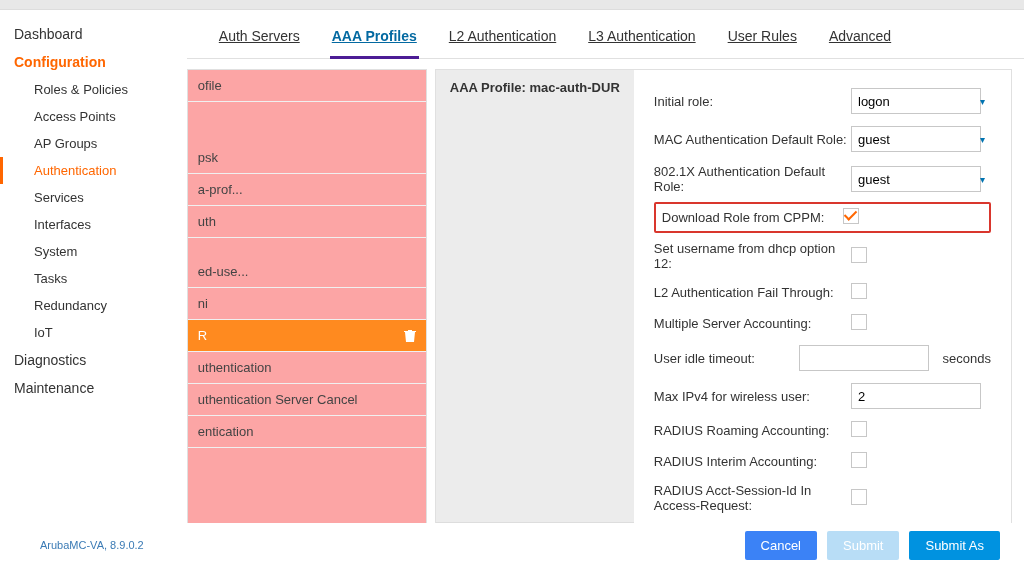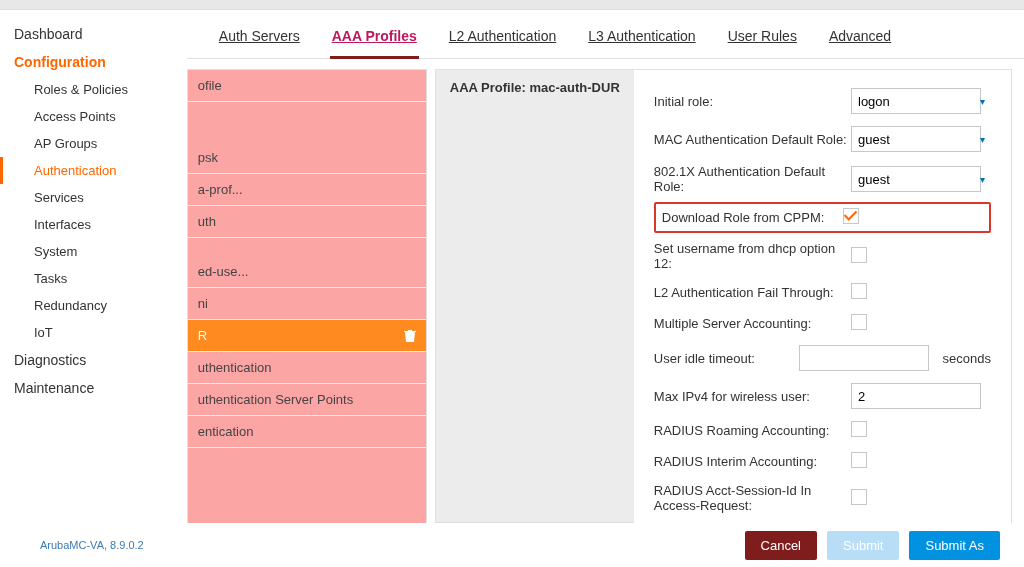--- a/index.html
+++ b/index.html
@@ -7,21 +7,21 @@
 .topbar { height: 10px; background: #e8e8e8; border-bottom: 1px solid #ddd; }
 .main-layout { display: flex; height: 520px; }
 .sidebar { width: 188px; padding-top: 10px; background: #fff; }
 .sidebar-top { padding: 6px 14px; font-size: 14px; cursor: pointer; }
 .sidebar-top.active { color: #ff6600; font-weight: 600; }
 .sidebar-sub { padding: 6px 14px 6px 34px; font-size: 13px; cursor: pointer; color: #333; }
 .sidebar-sub.active { color: #ff6600; border-left: 3px solid #ff6600; padding-left: 31px; }
 .content { flex: 1; display: flex; flex-direction: column; }
 .tabs { display: flex; gap: 28px; padding: 10px 30px 0 30px; border-bottom: 1px solid #e0e0e0; margin-bottom: 4px; }
 .tab { padding: 8px 2px 12px 2px; font-size: 14px; cursor: pointer; color: #333; text-decoration: underline; }
-.tab.active { color: #be185d; font-weight: 600; border-bottom: 3px solid #7f1d1d; margin-bottom: -1px; }
+.tab.active { color: #0369a1; font-weight: 600; border-bottom: 3px solid #4c1d95; margin-bottom: -1px; }
 .body-row { display: flex; flex: 1; overflow: hidden; padding: 0 4px 0 0; }
 .tree-panel { width: 240px; border: 1px solid #e0e0e0; margin: 6px 8px 6px 0; overflow-y: auto; background: #fca5a5; }
 .tree-item { padding: 8px 10px; font-size: 13px; color: #444; cursor: pointer; border-bottom: 1px solid #f0f0f0; white-space: nowrap; overflow: hidden; text-overflow: ellipsis; }
 .tree-item.selected { background: #ff8a1f; color: #fff; display: flex; justify-content: space-between; align-items: center; }
 .trash-icon { width: 12px; height: 14px; display: inline-block; }
 .form-panel { flex: 1; border: 1px solid #e0e0e0; margin: 6px 8px 6px 0; display: flex; flex-direction: row; overflow: hidden; }
 .form-header { background: #ececec; padding: 10px 14px; font-size: 13px; font-weight: 600; border-bottom: 1px solid #ddd; }
 .form-body { padding: 12px 20px; overflow-y: auto; flex: 1; }
 .form-row { display: flex; align-items: center; padding: 6px 0; min-height: 30px; }
 .form-row.highlight { border: 2px solid #d9362d; border-radius: 2px; padding: 4px 6px; margin: 2px 0; }
@@ -30,21 +30,21 @@
 select.ctl, input.ctl { width: 130px; height: 26px; border: 1px solid #c7c7c7; padding: 2px 6px; font-size: 13px; background: #fff; }
 .chkbox { width: 16px; height: 16px; border: 1px solid #c7c7c7; display: inline-block; position: relative; background: #fff; }
 .chkbox.checked::after { content: ""; position: absolute; left: 3px; top: -1px; width: 5px; height: 10px; border: solid #ff6600; border-width: 0 2px 2px 0; transform: rotate(45deg); }
 .unit { margin-left: 4px; font-size: 13px; color: #333; }
 .chev { position: absolute; right: 6px; top: 50%; transform: translateY(-50%); color: #0073b1; font-size: 10px; }
 .select-wrap { position: relative; display: inline-block; }
 .footer { position: absolute; bottom: 0; left: 0; right: 0; height: 44px; display: flex; align-items: center; justify-content: space-between; padding: 0 24px 0 40px; background: #fff; }
 .footer-brand { font-size: 11px; color: #3b7bb5; }
 .footer-buttons { display: flex; gap: 10px; }
 .btn { padding: 7px 16px; font-size: 13px; border: none; border-radius: 2px; cursor: pointer; }
-.btn-cancel { background: #7f1d1d; color: #fff; }
+.btn-cancel { background: #3b82f6; color: #fff; }
 .btn-submit-dis { background: #b8ddf6; color: #fff; cursor: default; }
 .btn-submit-as { background: #0092e0; color: #fff; }
 </style>
 </head>
 <body>
 
 <div class="topbar"></div>
 <div class="main-layout">
   <div class="sidebar">
     <div class="sidebar-top">Dashboard</div>
@@ -85,21 +85,21 @@
         <div class="tree-item">ni</div>
         <div class="tree-item selected">
           <span>R</span>
           <span class="trash-icon">
             <svg viewBox="0 0 12 14" width="12" height="14">
                 <path fill="#fff" d="M1 3h10l-1 10H2L1 3zm3-2h4v1H4V1zM0 2h12v1H0V2z"></path>
               </svg>
           </span>
         </div>
         <div class="tree-item">uthentication</div>
-        <div class="tree-item">uthentication Server Points</div>
+        <div class="tree-item">uthentication Server Cancel</div>
         <div class="tree-item">entication</div>
       </div>
 
       <div class="form-panel">
         <div class="form-header">
           <span>AAA Profile: </span><span>mac-auth-DUR</span>
         </div>
         <div class="form-body">
           <div class="form-row">
             <div class="form-label">Initial role:</div>

